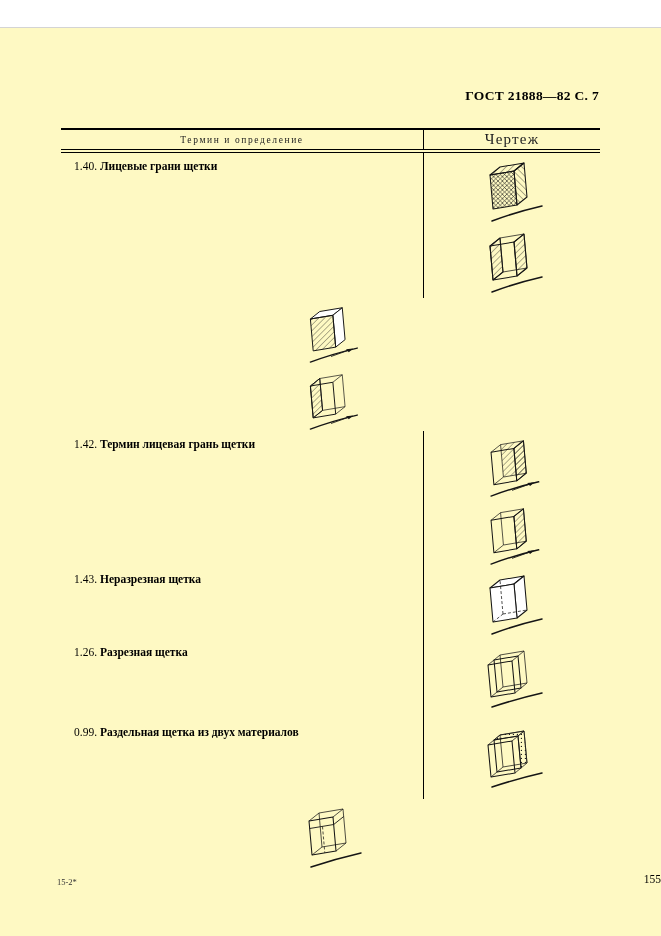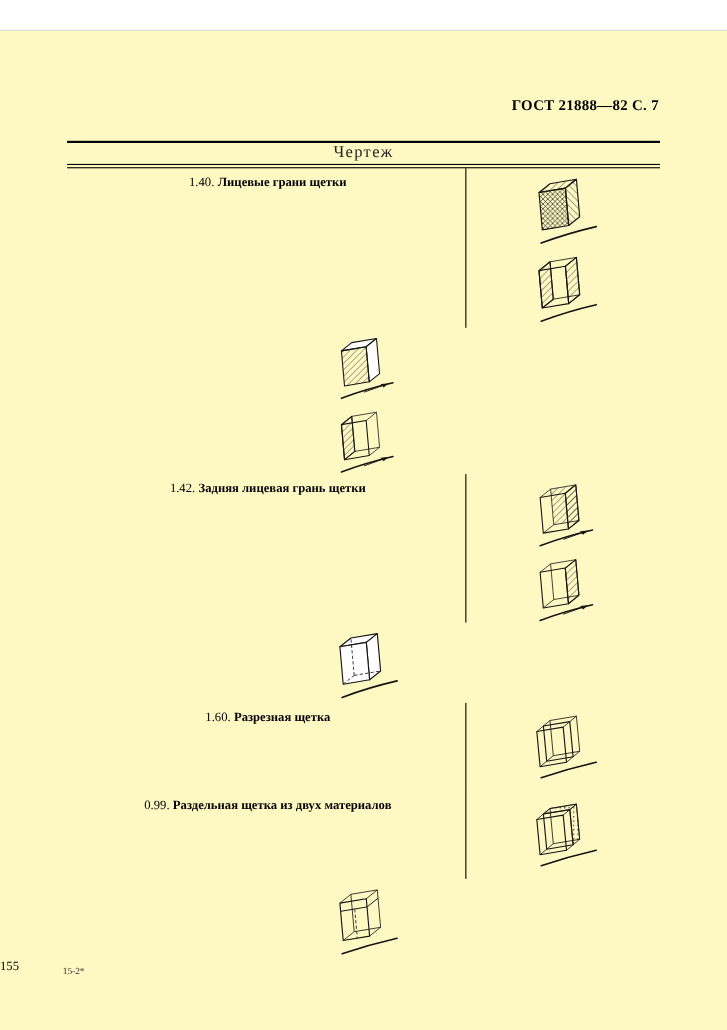--- a/index.html
+++ b/index.html
@@ -28,32 +28,32 @@
     font-size:9.5px;letter-spacing:1.6px;color:#222;
   }
   .th-draw{
     flex:1;display:flex;align-items:center;justify-content:center;
     font-size:15px;letter-spacing:1.2px;color:#222;
   }
   .double-rule{height:2px;border-top:1px solid #000;border-bottom:1px solid #000;}
   .row{display:flex;}
   .cell-term{
     width:363px;border-right:1px solid #000;box-sizing:border-box;
-    padding:6px 10px 0 13px;font-size:11.5px;line-height:1.25;text-align:center;
+    padding:6px 10px 0 13px;font-size:11.5px;line-height:1.25;
   }
   .num{font-weight:normal;margin-right:3px;}
   .term{font-weight:bold;}
   .cell-fig{
     flex:1;display:flex;flex-direction:column;align-items:center;
     padding-top:6px;gap:7px;
   }
   .r0{height:145px}.r1{height:133px}.r2{height:135px}
   .r3{height:73px}.r4{height:80px}.r5{height:80px}.r6{height:75px}
   .footer-sig{position:absolute;left:57px;top:849px;font-size:8.5px;color:#333;}
-  .page-num{position:absolute;left:0;right:0;top:845px;text-align:left;font-size:11.5px;}
+  .page-num{position:absolute;left:0;right:0;top:845px;text-align:right;font-size:11.5px;}
   .fig{display:block;}
   .f{stroke:#151515;stroke-width:1.05;stroke-linejoin:round;}
   .t{stroke-width:0.75;}
   .dsh{stroke:#151515;stroke-width:0.75;fill:none;stroke-dasharray:3 2;}
   .arc{stroke:#151515;stroke-width:1.5;fill:none;stroke-linecap:round;}
   .ar{stroke:#151515;stroke-width:0.9;fill:none;}
   .defsvg{position:absolute;width:0;height:0;}
 </style>
 </head>
 <body>
@@ -75,20 +75,21 @@
   </defs>
 </svg>
 
 <div class="page">
 
   <div class="doc-header">ГОСТ 21888—82 С. 7</div>
 
   <div class="gost-table">
 
     <div class="thead">
+      <div class="th-term">Термин и определение</div>
       <div class="th-draw">Чертеж</div>
     </div>
     <div class="double-rule"></div>
 
     <div class="row r0">
       <div class="cell-term">
         <span class="num">1.40.</span><span class="term">Лицевые грани щетки</span>
       </div>
       <div class="cell-fig">
         <svg class="fig" width="72" height="64" viewBox="0 0 72 64">
@@ -131,21 +132,21 @@
           <polygon class="f" fill="none" points="14,16 38,12 41,46 17,50"></polygon>
           <path class="arc" d="M14,62 Q38,53 64,47"></path>
           <path class="ar" d="M36,56 L57,48.5"></path>
           <polygon fill="#151515" points="59.5,47.5 52,48.2 55,51.5"></polygon>
         </svg>
       </div>
     </div>
 
     <div class="row r2">
       <div class="cell-term">
-        <span class="num">1.42.</span><span class="term">Задняя лицевая грань щетки</span>
+        <span class="num">1.42.</span><span class="term">Термин лицевая грань щетки</span>
       </div>
       <div class="cell-fig">
         <svg class="fig" width="72" height="64" viewBox="0 0 72 64">
           <polygon class="f t" fill="url(#ph1)" points="24,8 48,4 51,38 27,42"></polygon>
           <line class="f t" x1="14" y1="16" x2="24" y2="8"></line>
           <line class="f t" x1="38" y1="12" x2="48" y2="4"></line>
           <line class="f t" x1="41" y1="46" x2="51" y2="38"></line>
           <line class="f t" x1="17" y1="50" x2="27" y2="42"></line>
           <polygon class="f" fill="url(#ph1)" points="38,12 48,4 51,38 41,46"></polygon>
           <polygon class="f" fill="none" points="14,16 38,12 41,46 17,50"></polygon>
@@ -162,34 +163,37 @@
           <polygon class="f" fill="url(#ph1)" points="38,12 48,4 51,38 41,46"></polygon>
           <polygon class="f" fill="none" points="14,16 38,12 41,46 17,50"></polygon>
           <path class="arc" d="M14,62 Q38,53 64,47"></path>
           <path class="ar" d="M36,56 L57,48.5"></path>
           <polygon fill="#151515" points="59.5,47.5 52,48.2 55,51.5"></polygon>
         </svg>
       </div>
     </div>
 
     <div class="row r3">
+      <div class="cell-term">
+        <span class="num">1.43.</span><span class="term">Неразрезная щетка</span>
+      </div>
       <div class="cell-fig">
         <svg class="fig" width="72" height="64" viewBox="0 0 72 64">
           <polygon class="f" fill="#fff" points="14,16 38,12 48,4 24,8"></polygon>
           <polygon class="f" fill="#fff" points="38,12 48,4 51,38 41,46"></polygon>
           <polygon class="f" fill="#fff" points="14,16 38,12 41,46 17,50"></polygon>
           <path class="dsh" d="M17,50 L27,42 M27,42 L24,8 M27,42 L51,38"></path>
           <path class="arc" d="M16,62 Q40,53 66,47"></path>
         </svg>
       </div>
     </div>
 
     <div class="row r4">
       <div class="cell-term">
-        <span class="num">1.60.</span><span class="term">Разрезная щетка</span>
+        <span class="num">1.26.</span><span class="term">Разрезная щетка</span>
       </div>
       <div class="cell-fig">
         <svg class="fig" width="72" height="64" viewBox="0 0 72 64">
           <polygon class="f t" fill="none" points="24,10 48,6 51,38 27,42"></polygon>
           <line class="f t" x1="18" y1="15" x2="24" y2="10"></line>
           <line class="f t" x1="42" y1="11" x2="48" y2="6"></line>
           <line class="f t" x1="45" y1="43" x2="51" y2="38"></line>
           <line class="f t" x1="21" y1="47" x2="27" y2="42"></line>
           <polygon class="f" fill="none" points="18,15 42,11 45,43 21,47"></polygon>
           <line class="f t" x1="12" y1="20" x2="18" y2="15"></line>

